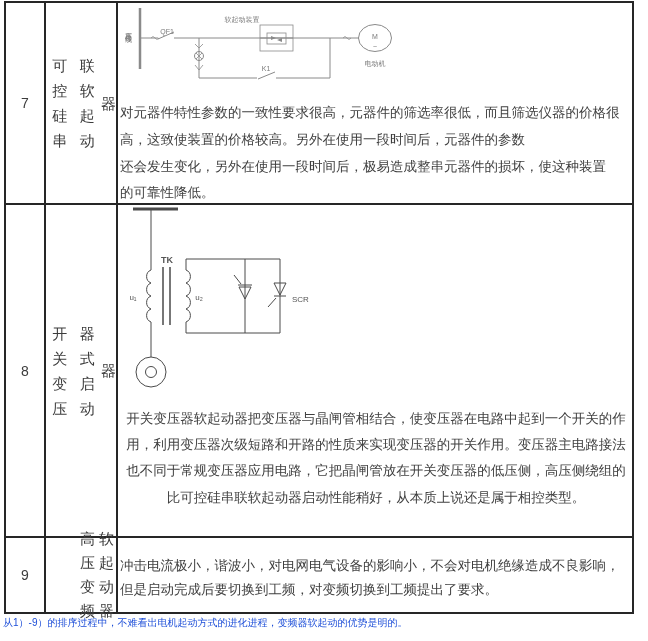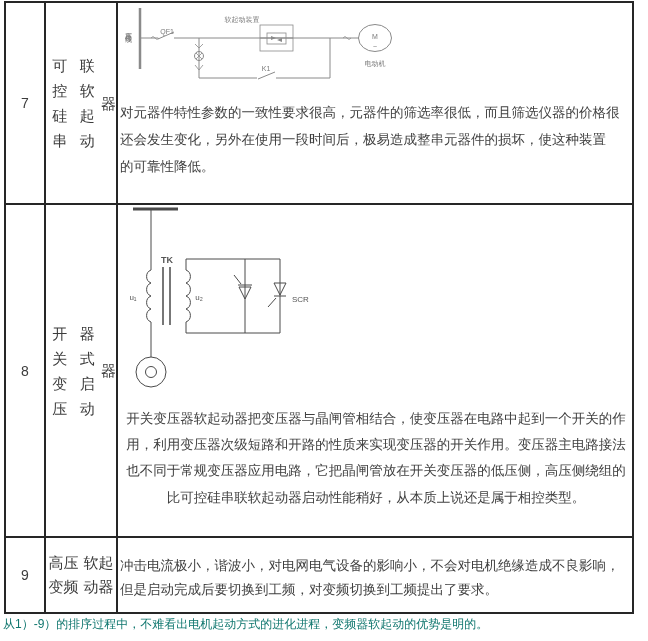--- a/index.html
+++ b/index.html
@@ -36,21 +36,21 @@
   .row-8 .desc .line{line-height:26.2px;text-align:center;}
   .row-9 .desc .line{line-height:24.3px;}
   .diagram{position:relative;}
   .vlabel{
     position:absolute;left:6px;top:24px;
     writing-mode:vertical-rl;text-orientation:upright;
     font-size:7px;letter-spacing:1px;color:#7a7a7a;line-height:8px;
   }
   .footer-line{
     position:absolute;left:3px;top:616px;
-    font-size:12px;color:#0f766e;white-space:nowrap;
+    font-size:10px;color:#1d4ed8;white-space:nowrap;
   }
   svg{display:block;}
   .d1-stroke{stroke:#8a8a8a;fill:none;}
   .d1-text{fill:#7a7a7a;font-size:7px;font-family:"Liberation Sans","DejaVu Sans",sans-serif;}
   .d2-stroke{stroke:#4a4a4a;fill:none;}
   .d2-text{fill:#555;font-family:"Liberation Sans","DejaVu Sans",sans-serif;}
 </style>
 </head>
 <body>
 
@@ -100,20 +100,21 @@
 
           <ellipse cx="257" cy="35" rx="16.5" ry="13.5" class="d1-stroke" fill="#fff"></ellipse>
           <text x="257" y="36" text-anchor="middle" class="d1-text" font-size="11">M</text>
           <text x="257" y="46" text-anchor="middle" class="d1-text" font-size="9">~</text>
           <text x="257" y="63" text-anchor="middle" class="d1-text" font-size="7.5">电动机</text>
         </svg>
         <div class="vlabel">高压母线</div>
       </div>
       <div class="desc">
         <div class="line">对元器件特性参数的一致性要求很高，元器件的筛选率很低，而且筛选仪器的价格很</div>
+        <div class="line">高，这致使装置的价格较高。另外在使用一段时间后，元器件的参数</div>
         <div class="line">还会发生变化，另外在使用一段时间后，极易造成整串元器件的损坏，使这种装置</div>
         <div class="line">的可靠性降低。</div>
       </div>
     </div>
   </div>
 
   <div class="t-row row-8">
     <div class="cell-num">
       <span>8</span>
     </div>
@@ -162,21 +163,21 @@
         <div class="line">也不同于常规变压器应用电路，它把晶闸管放在开关变压器的低压侧，高压侧绕组的</div>
         <div class="line">比可控硅串联软起动器启动性能稍好，从本质上说还是属于相控类型。</div>
       </div>
     </div>
   </div>
 
   <div class="t-row row-9">
     <div class="cell-num">
       <span>9</span>
     </div>
-    <div class="cell-name" style="line-height:24px;">
+    <div class="cell-name" style="line-height:24px;padding-left:32px;">
       <span>高压变频</span>
       <span>软起动器</span>
     </div>
     <div class="cell-content">
       <div class="desc" style="padding-top:16px;">
         <div class="line">冲击电流极小，谐波小，对电网电气设备的影响小，不会对电机绝缘造成不良影响，</div>
         <div class="line">但是启动完成后要切换到工频，对变频切换到工频提出了要求。</div>
       </div>
     </div>
   </div>

